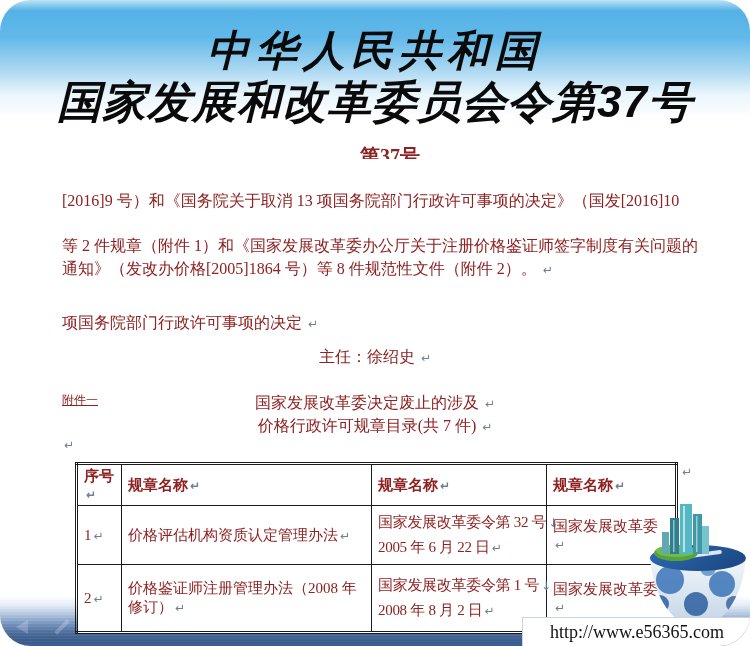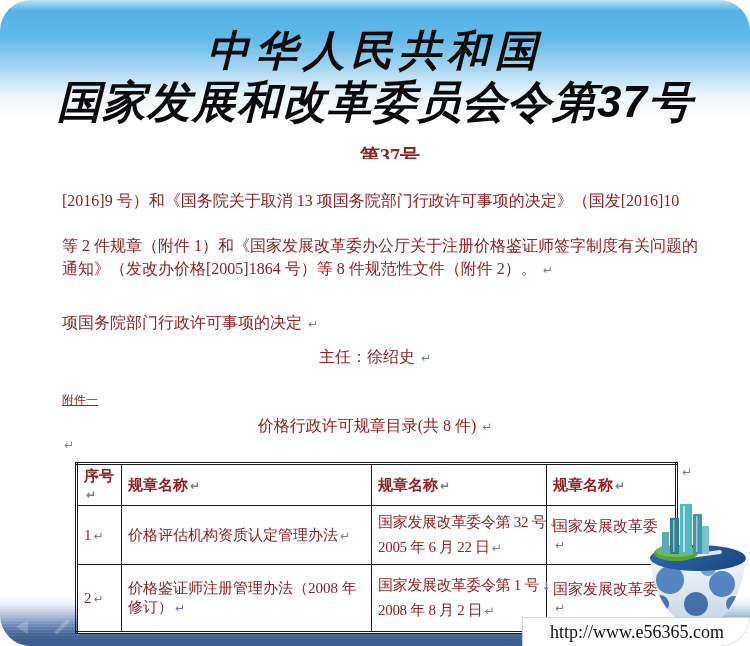--- a/index.html
+++ b/index.html
@@ -111,22 +111,26 @@
     <span>项国务院部门行政许可事项的决定</span>
     <span class="pm">↵</span>
   </div>
 
   <div class="centerline red" style="top:346px">
     <span>主任：徐绍史</span>
     <span class="pm">↵</span>
   </div>
 
   <div class="annex-label red">附件一</div>
+  <div class="centerline red" style="top:392px">
+    <span>国家发展改革委决定废止的涉及</span>
+    <span class="pm">↵</span>
+  </div>
   <div class="centerline red" style="top:415px">
-    <span>价格行政许可规章目录(共 8 件)</span>
+    <span>价格行政许可规章目录(共 7 件)</span>
     <span class="pm">↵</span>
   </div>
   <div class="lone-pm pm">↵</div>
 
   <table class="law-table">
     <colgroup>
         <col style="width:45px">
         <col style="width:250px">
         <col style="width:175px">
         <col style="width:130px">

